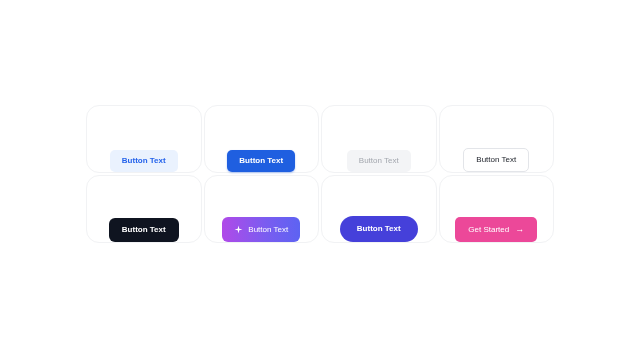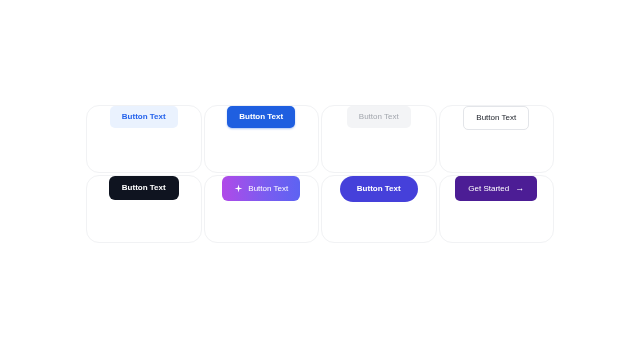--- a/index.html
+++ b/index.html
@@ -24,21 +24,21 @@
     grid-template-columns: repeat(4, 1fr);
     grid-template-rows: 68px 68px;
     gap: 2px;
   }
 
   .showcase-card {
     background: #ffffff;
     border: 1px solid #f1f2f4;
     border-radius: 13px;
     display: flex;
-    align-items: flex-start;
+    align-items: flex-end;
     justify-content: center;
     box-sizing: border-box;
   }
 
   .btn {
     display: inline-flex;
     align-items: center;
     justify-content: center;
     gap: 5px;
     border: 0;
@@ -109,21 +109,21 @@
   
   .btn--pill {
     background: #4540da;
     color: #ffffff;
     padding: 9px 17px;
     border-radius: 999px;
   }
 
   
   .btn--success {
-    background: #4c1d95;
+    background: #ec4899;
     color: #ffffff;
     padding: 8px 13px;
     border-radius: 5px;
     font-weight: normal;
   }
 
   .btn-icon {
     display: inline-flex;
     align-items: center;
     justify-content: center;

